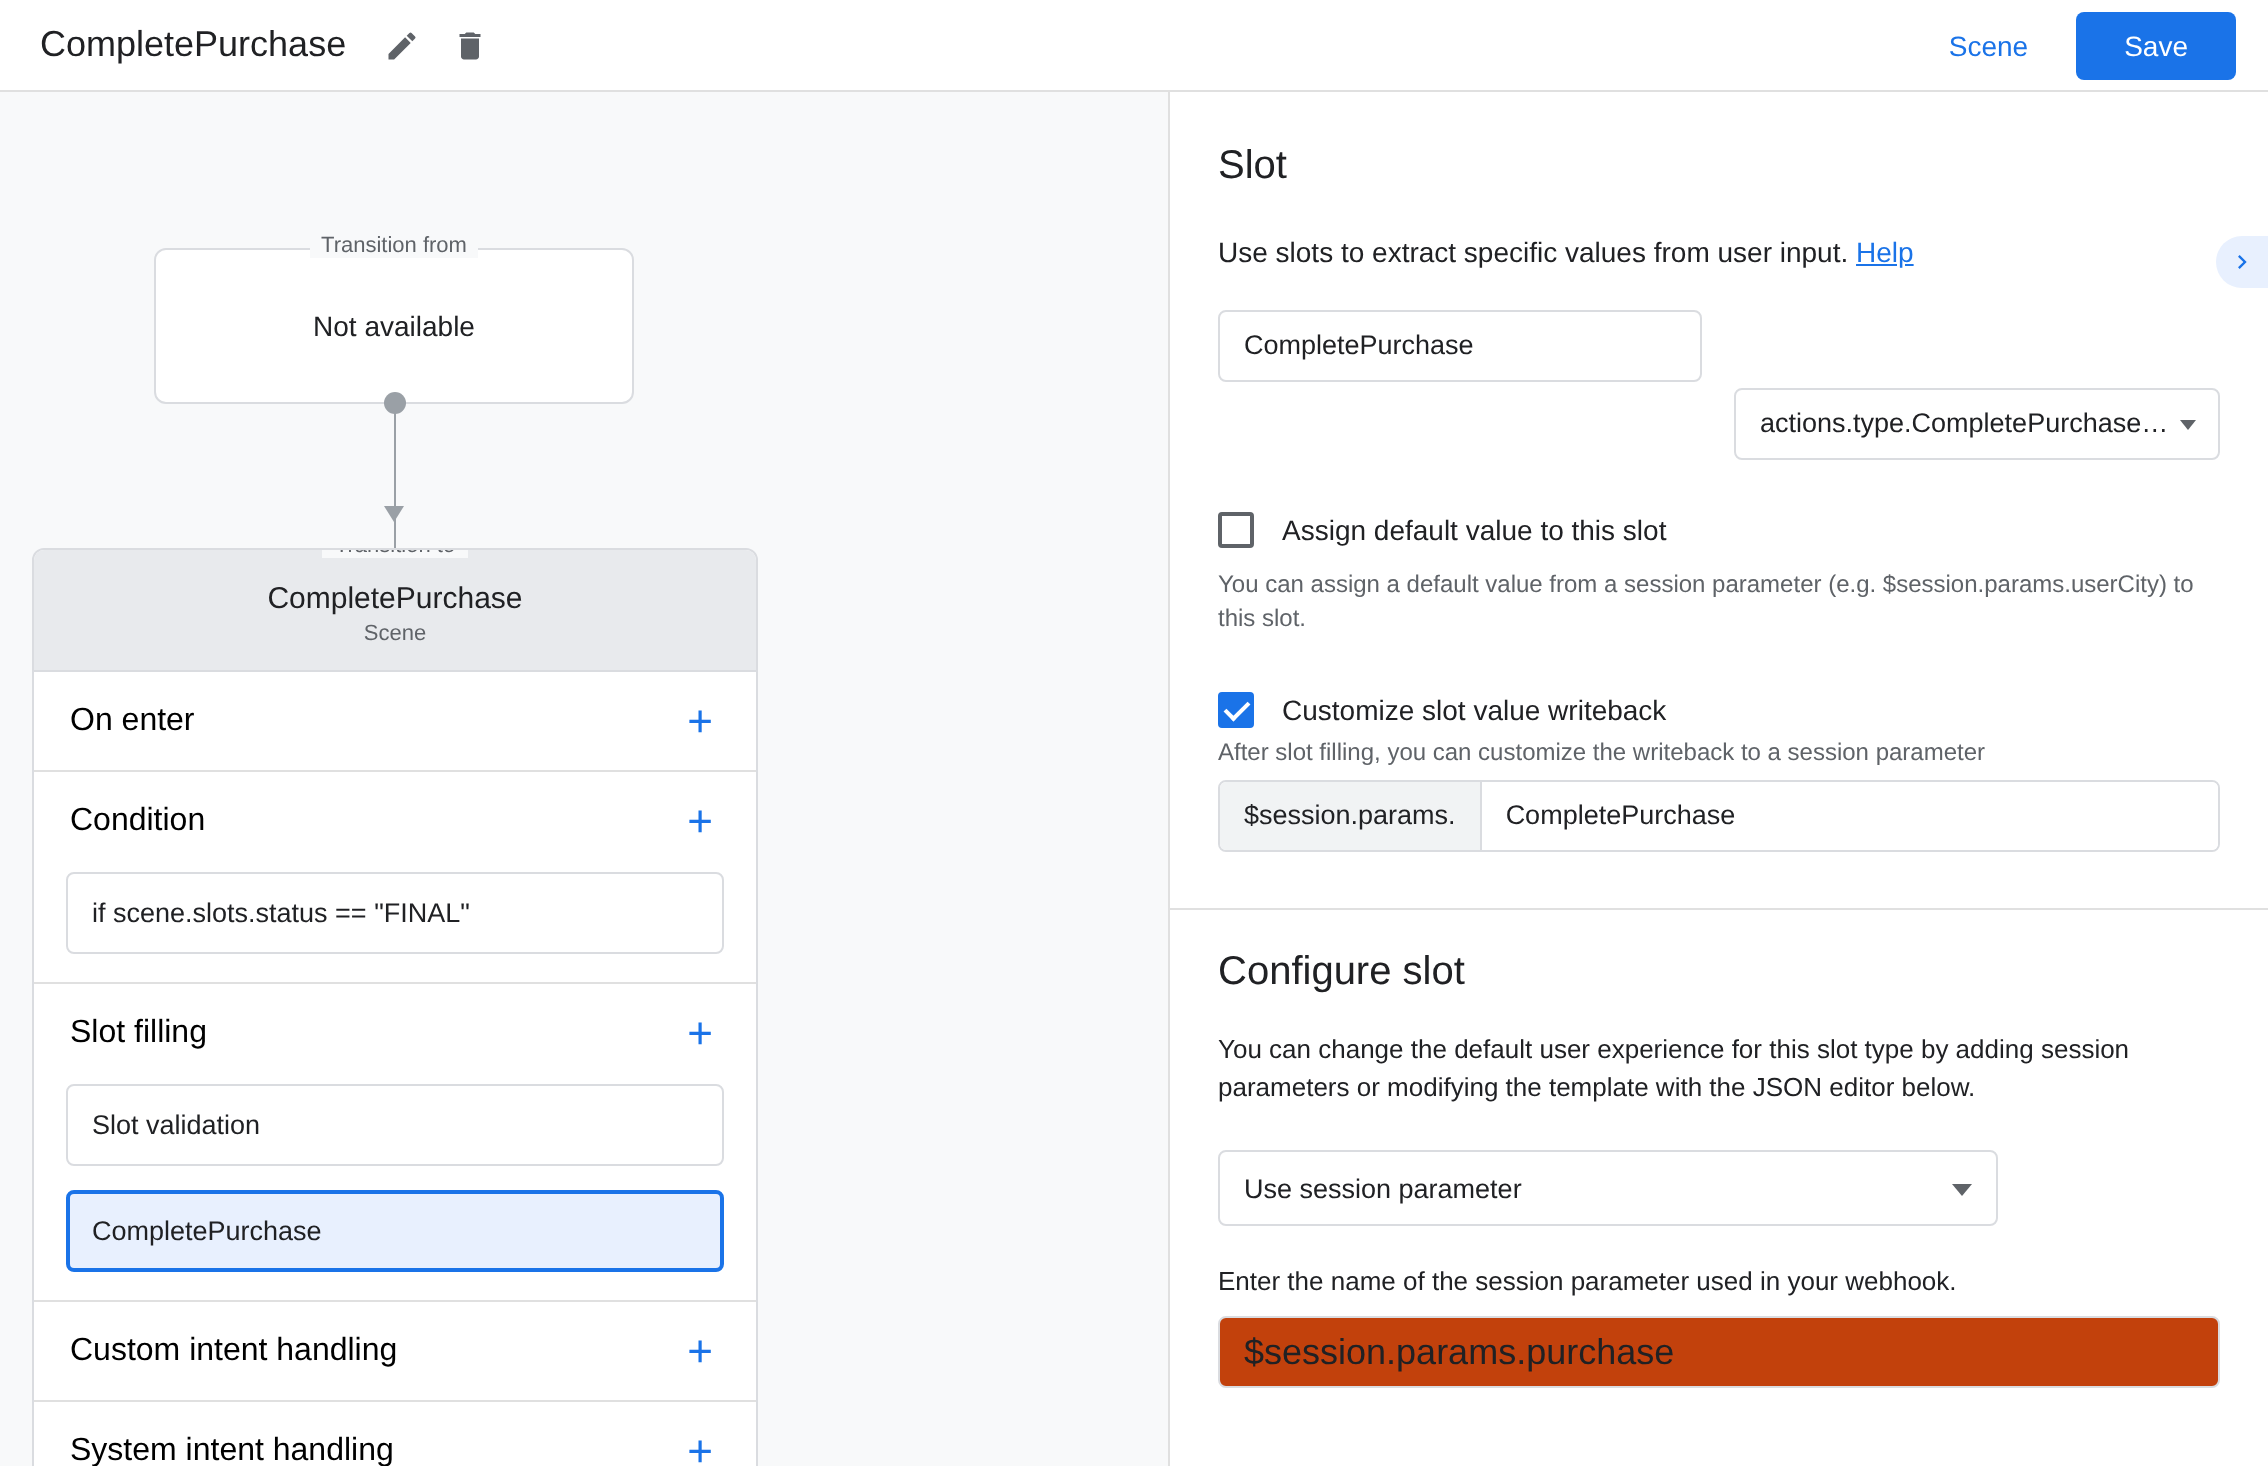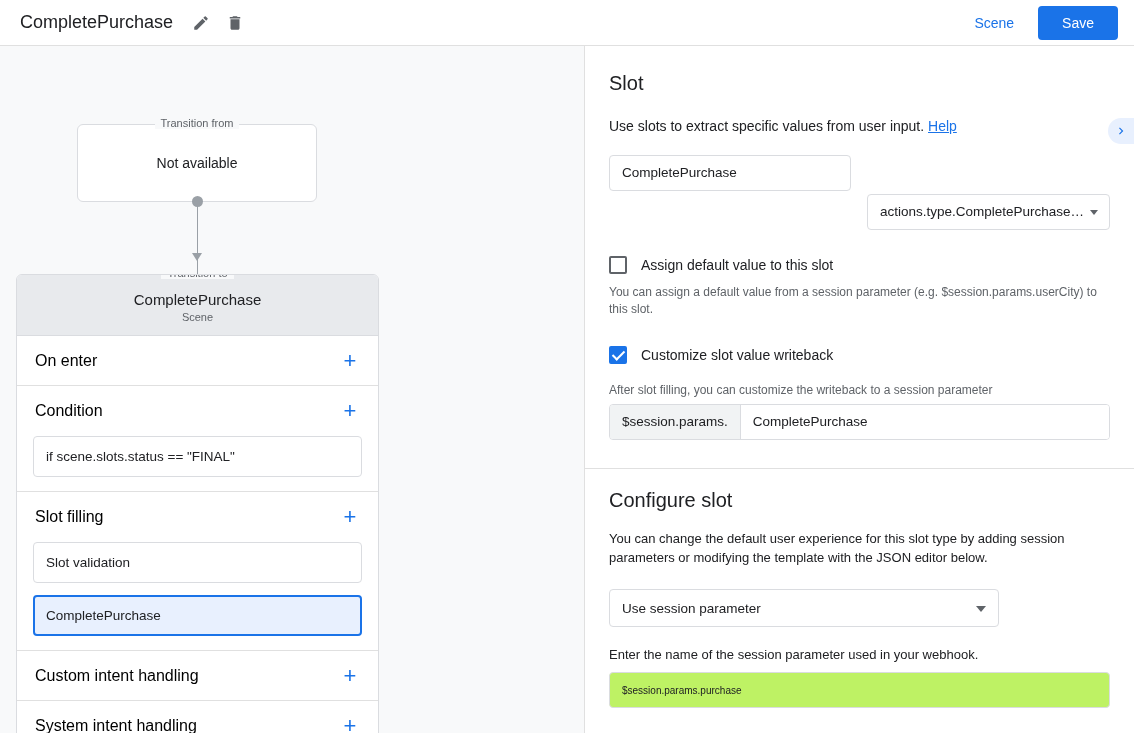--- a/index.html
+++ b/index.html
@@ -356,22 +356,22 @@
     border-top: 6px solid #5f6368;
   }
   .full-field {
     width: 501px;
     height: 36px;
     border: 1px solid #dadce0;
     border-radius: 4px;
     display: flex;
     align-items: center;
     padding: 0 12px;
-    font-size: 10px;
-    background: #bef264;
+    font-size: 18px;
+    background: #c2410c;
     margin-top: 10px;
   }
   .hint { font-size: 13px; color: #202124; margin-top: 20px; }
 </style>
 </head>
 <body>
 
 <div class="app">
 
   <div class="header">
@@ -476,21 +476,21 @@
         <div class="check-row">
           <div class="checkbox"></div>
           <div class="check-label">Assign default value to this slot</div>
         </div>
         <div class="rp-desc-small" style="margin-top:10px;">You can assign a default value from a session parameter (e.g. $session.params.userCity) to this slot.</div>
 
         <div class="check-row" style="margin-top:28px;">
           <div class="checkbox checked"></div>
           <div class="check-label">Customize slot value writeback</div>
         </div>
-        <div class="rp-desc-small" style="margin-top:18px;">After slot filling, you can customize the writeback to a session parameter</div>
+        <div class="rp-desc-small" style="margin-top:4px;">After slot filling, you can customize the writeback to a session parameter</div>
 
         <div class="param-row">
           <div class="param-prefix">$session.params.</div>
           <div class="param-value">CompletePurchase</div>
         </div>
       </div>
 
       <div class="divider"></div>
 
       <div class="rp-section">

